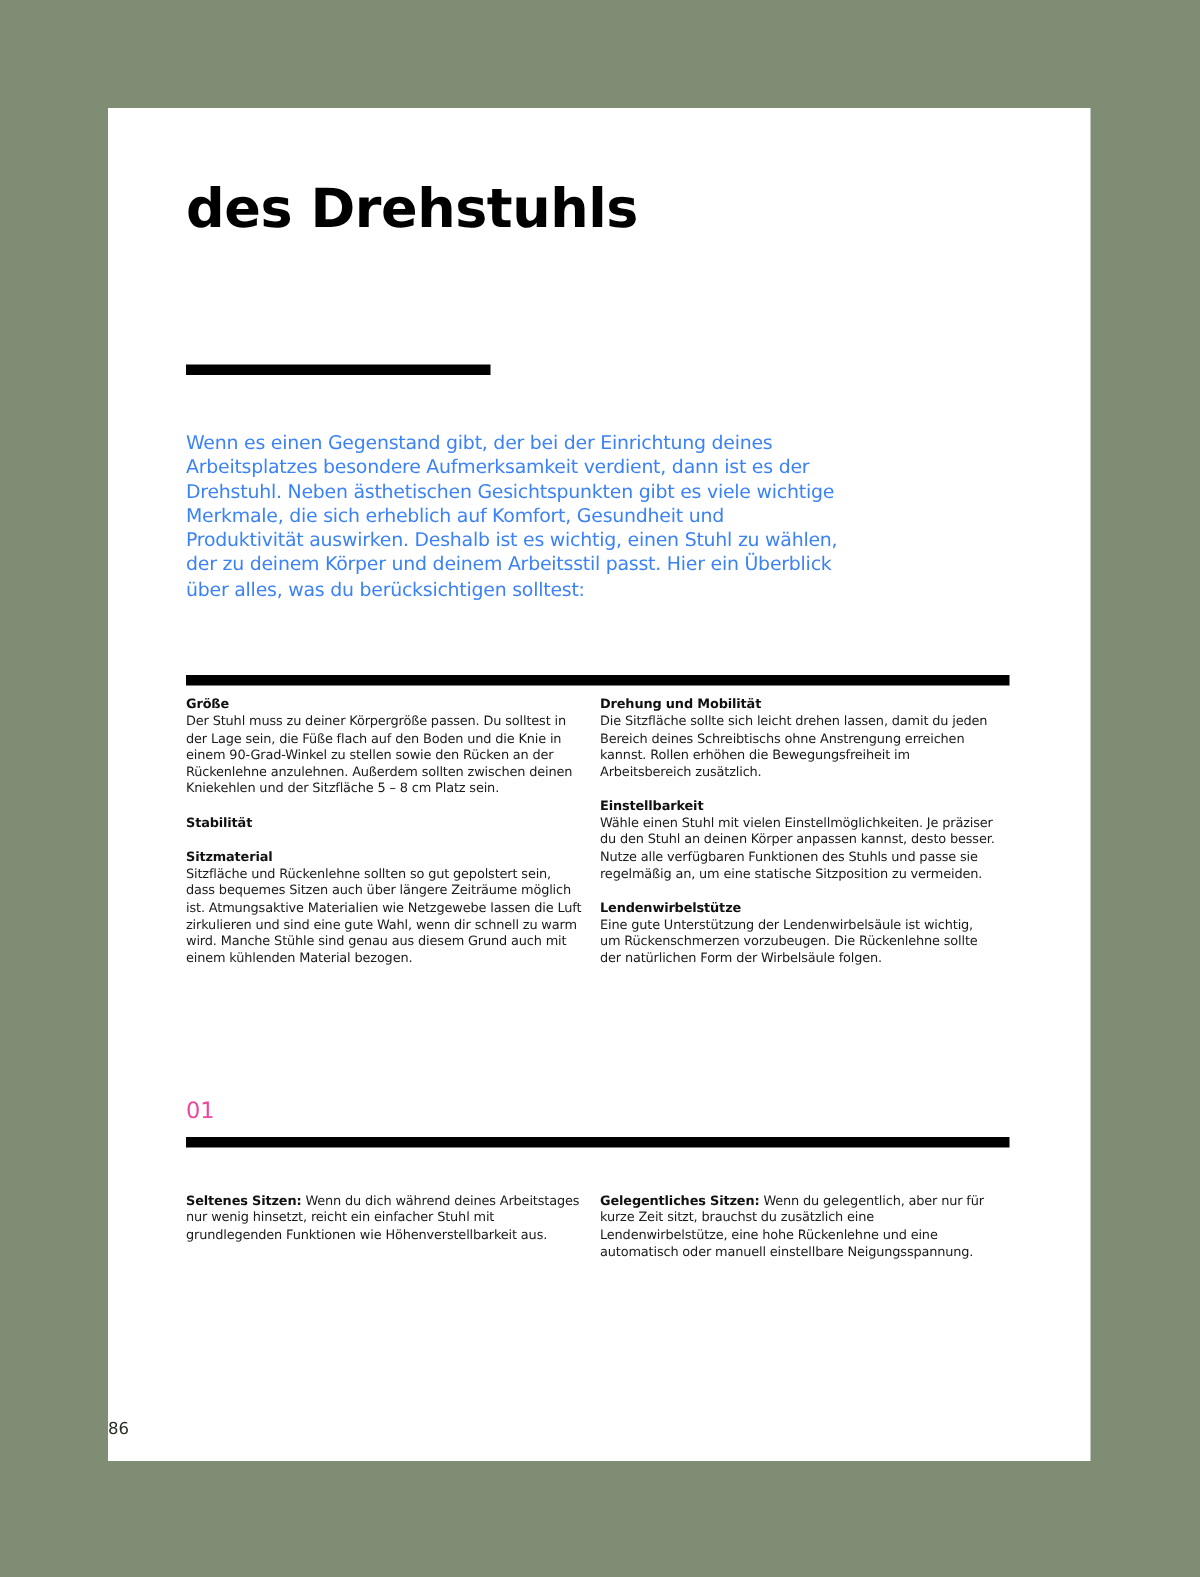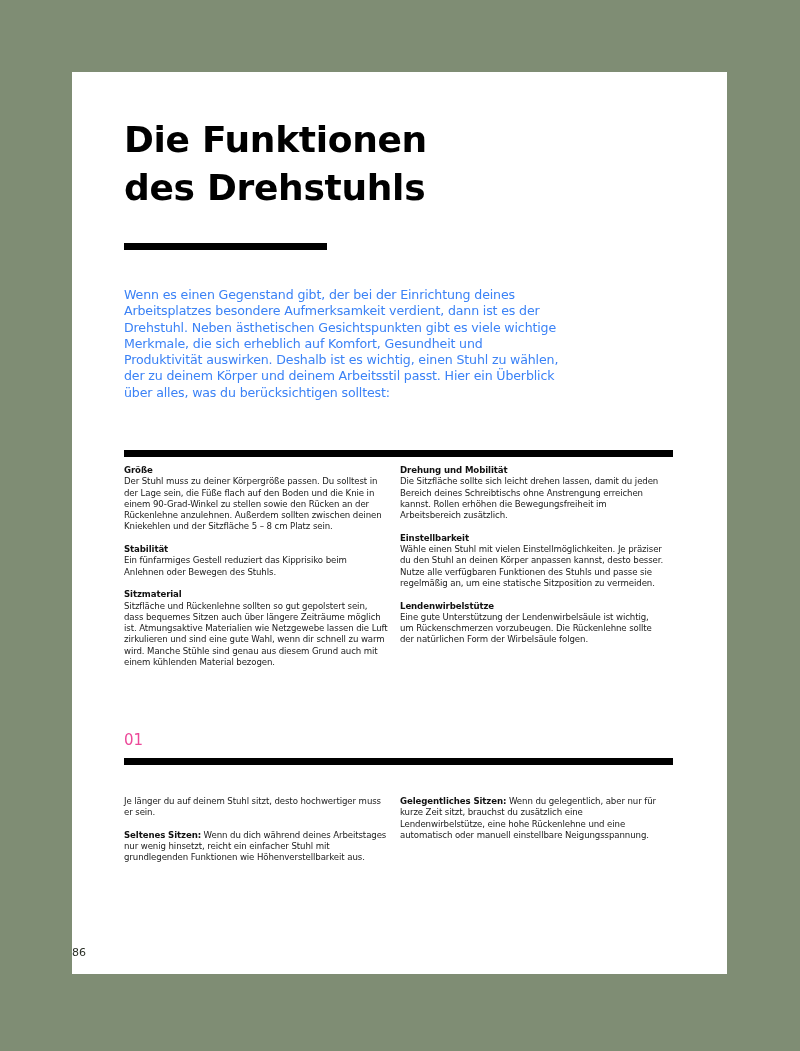--- a/index.html
+++ b/index.html
@@ -111,38 +111,36 @@
       top: 946px;
       font-size: 11px;
       color: #2a2f26;
     }
   </style>
 </head>
 <body>
 
 <div class="page">
   <h1 class="title">
-    <span>Die Funktionen</span>
     <span>des Drehstuhls</span>
   </h1>
 
   <div class="short-rule"></div>
 
   <p class="intro">Wenn es einen Gegenstand gibt, der bei der Einrichtung deines Arbeitsplatzes besondere Aufmerksamkeit verdient, dann ist es der Drehstuhl. Neben ästhetischen Gesichtspunkten gibt es viele wichtige Merkmale, die sich erheblich auf Komfort, Gesundheit und Produktivität auswirken. Deshalb ist es wichtig, einen Stuhl zu wählen, der zu deinem Körper und deinem Arbeitsstil passt. Hier ein Überblick über alles, was du berücksichtigen solltest:</p>
 
   <div class="long-rule rule-1"></div>
 
   <div class="col col-left features-left">
     <div class="feature">
       <span class="feature-title">Größe</span>
       <span class="feature-text">Der Stuhl muss zu deiner Körpergröße passen. Du solltest in der Lage sein, die Füße flach auf den Boden und die Knie in einem 90-Grad-Winkel zu stellen sowie den Rücken an der Rückenlehne anzulehnen. Außerdem sollten zwischen deinen Kniekehlen und der Sitzfläche 5 – 8 cm Platz sein.</span>
     </div>
     <div class="feature">
       <span class="feature-title">Stabilität</span>
-      <span class="feature-text">Ein fünfarmiges Gestell reduziert das Kipprisiko beim Anlehnen oder Bewegen des Stuhls.</span>
     </div>
     <div class="feature">
       <span class="feature-title">Sitzmaterial</span>
       <span class="feature-text">Sitzfläche und Rückenlehne sollten so gut gepolstert sein, dass bequemes Sitzen auch über längere Zeiträume möglich ist. Atmungsaktive Materialien wie Netzgewebe lassen die Luft zirkulieren und sind eine gute Wahl, wenn dir schnell zu warm wird. Manche Stühle sind genau aus diesem Grund auch mit einem kühlenden Material bezogen.</span>
     </div>
   </div>
 
   <div class="col col-right features-right">
     <div class="feature">
       <span class="feature-title">Drehung und Mobilität</span>
@@ -156,23 +154,20 @@
       <span class="feature-title">Lendenwirbelstütze</span>
       <span class="feature-text">Eine gute Unterstützung der Lendenwirbelsäule ist wichtig, um Rückenschmerzen vorzubeugen. Die Rückenlehne sollte der natürlichen Form der Wirbelsäule folgen.</span>
     </div>
   </div>
 
   <div class="section-number">01</div>
   <div class="long-rule rule-2"></div>
 
   <div class="col col-left hours-left">
     <p class="para">
-      <b></b><span>Je länger du auf deinem Stuhl sitzt, desto hochwertiger muss er sein.</span>
-    </p>
-    <p class="para">
       <b>Seltenes Sitzen:</b><span> Wenn du dich während deines Arbeitstages nur wenig hinsetzt, reicht ein einfacher Stuhl mit grundlegenden Funktionen wie Höhenverstellbarkeit aus.</span>
     </p>
   </div>
 
   <div class="col col-right hours-right">
     <p class="para">
       <b>Gelegentliches Sitzen:</b><span> Wenn du gelegentlich, aber nur für kurze Zeit sitzt, brauchst du zusätzlich eine Lendenwirbelstütze, eine hohe Rückenlehne und eine automatisch oder manuell einstellbare Neigungsspannung.</span>
     </p>
   </div>
 </div>

